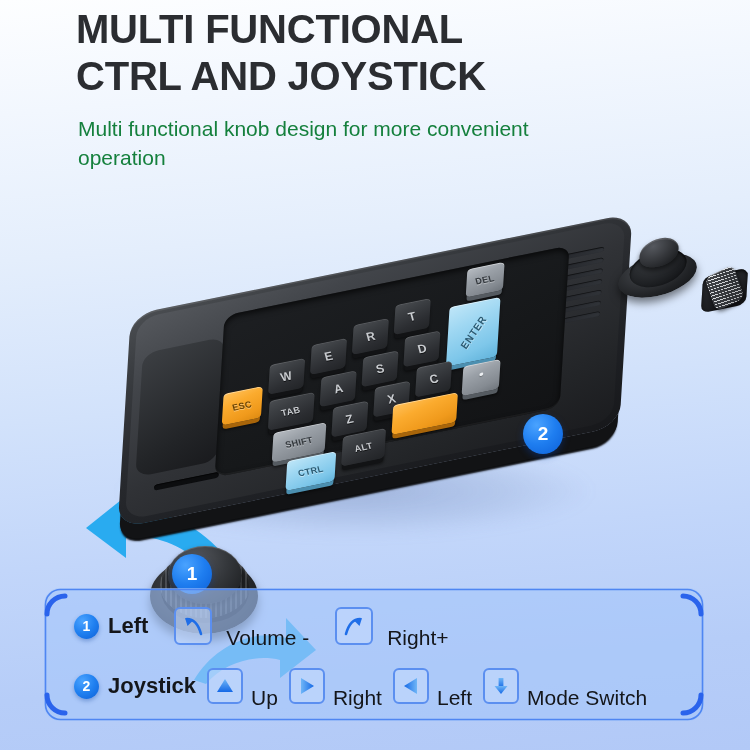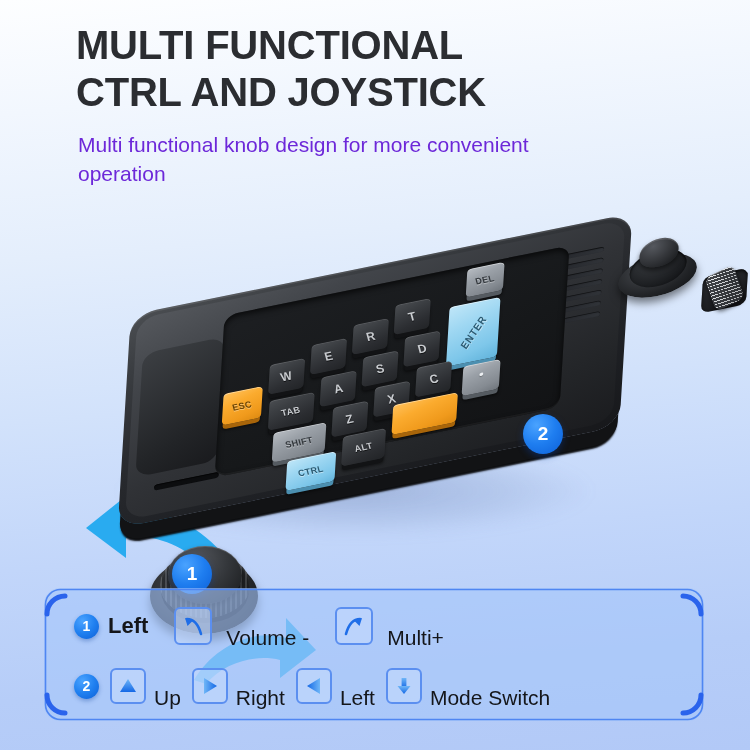--- a/index.html
+++ b/index.html
@@ -11,24 +11,24 @@
   }
 
   
   .header{position:absolute;left:0;top:0;width:750px;}
   .title{
     margin:0;padding:0 0 0 76px;
     font-size:40px;line-height:1.17;font-weight:bold;
     letter-spacing:-0.2px;color:#2b2d31;
   }
   .title .ln{display:block;}
-  .title .ln1{padding-top:22px;}
+  .title .ln1{padding-top:6px;}
   .subtitle{
     margin:0;padding:14px 0 0 78px;
-    font-size:21px;line-height:1.42;color:#6d28d9;font-weight:normal;
+    font-size:21px;line-height:1.42;color:#15803d;font-weight:normal;
     max-width:520px;
   }
 
   
   .scene{position:absolute;left:0;top:196px;width:750px;height:380px;}
 
   
   .kb-shadow{
     position:absolute;left:120px;top:250px;width:470px;height:90px;
     background:radial-gradient(ellipse at 50% 50%, rgba(70,95,150,.30) 0%, rgba(90,115,170,.16) 45%, rgba(120,150,200,0) 72%);
@@ -378,28 +378,29 @@
       <span class="itext">Volume -</span>
     </span>
 
     <span class="item">
       <span class="ibox">
         <svg width="22" height="22" viewBox="0 0 22 22">
           <path d="M3 19 C6 8 11 4 17 4" fill="none" stroke="#1f6ee8" stroke-width="2.6" stroke-linecap="round"></path>
           <path d="M19 3 L10.5 5 L16.5 11 Z" fill="#1f6ee8"></path>
         </svg>
       </span>
-      <span class="itext">Multi+</span>
+      <span class="itext">Right+</span>
     </span>
   </div>
 
   <div class="legend-row" id="row-joystick">
     <span class="rbadge">
       <span>2</span>
     </span>
+    <span class="rlabel">Joystick</span>
 
     <span class="item">
       <span class="ibox sq">
         <svg width="20" height="20" viewBox="0 0 20 20">
           <defs>
               <linearGradient id="gu" x1="0" y1="0" x2="0" y2="1">
             <stop offset="0" stop-color="#6fb6f7"></stop>
                 <stop offset="1" stop-color="#1468e6"></stop>
           </linearGradient>
             </defs>

